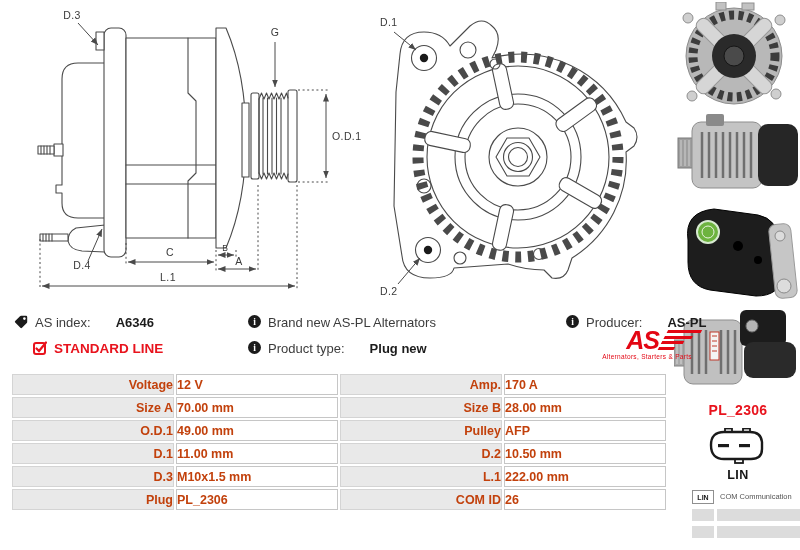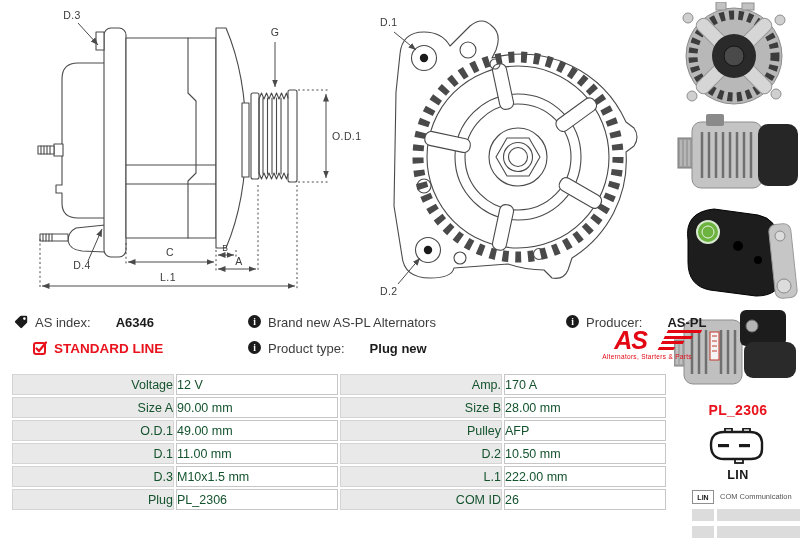--- a/index.html
+++ b/index.html
@@ -20,36 +20,36 @@
   .inforow{position:absolute;display:flex;gap:7px;
            font-size:13px;color:#3c3c3c;white-space:nowrap;}
   .inforow b{color:#1c1c1c;margin-left:18px;}
   .red-line{color:#e8131d;font-weight:bold;font-size:13.5px;}
   .info-icon{width:13px;height:13px;border-radius:50%;background:#1b1b1b;color:#fff;
              font-size:9.5px;font-weight:bold;font-family:"Liberation Serif",serif;
              display:inline-flex;align-items:center;justify-content:center;flex:0 0 auto;}
 
   
   .as-logo{position:absolute;left:597px;top:329px;width:100px;}
-  .as-top{display:flex;align-items:flex-end;justify-content:flex-end;gap:16px;text-align:center;}
+  .as-top{display:flex;align-items:flex-end;justify-content:flex-end;gap:4px;text-align:center;}
   .as-text{font-size:25px;line-height:22px;font-weight:800;font-style:italic;
            color:#e30613;letter-spacing:-1px;}
   .as-stripes{display:flex;flex-direction:column;gap:2.5px;align-items:flex-start;
               transform:skewX(-28deg);margin-bottom:2px;}
   .as-stripes i{display:block;height:3px;background:#e30613;}
   .as-stripes i:nth-child(1){width:34px;}
   .as-stripes i:nth-child(2){width:28px;}
   .as-stripes i:nth-child(3){width:22px;}
   .as-stripes i:nth-child(4){width:16px;}
   .as-tagline{font-size:6.5px;color:#e30613;text-align:center;margin-top:2px;
               letter-spacing:.3px;white-space:nowrap;}
 
   
   table.spec{position:absolute;left:10px;top:372px;border-collapse:separate;
-             border-spacing:2px;font-size:12.5px;color:#14532d;}
+             border-spacing:2px;font-size:12.5px;color:#c2410c;font-weight:bold;}
   table.spec td{height:19px;width:160px;padding:0;}
   td.lbl{background:#e9e9e9;border:1px solid #d4d4d4;text-align:right;padding-right:8px;}
   td.val{background:#ffffff;border:1px solid #c6c6c6;text-align:left;padding-right:10px;}
 
   
   .plug-code{position:absolute;left:686px;top:402px;width:104px;text-align:center;
              color:#e8131d;font-weight:bold;font-size:14px;letter-spacing:.3px;}
   .lin-label{position:absolute;left:686px;top:468px;width:104px;text-align:center;
              color:#161616;font-weight:bold;font-size:12.5px;letter-spacing:.5px;}
   .com-table{position:absolute;left:692px;top:490px;}
@@ -259,21 +259,21 @@
 <table class="spec">
   <tbody>
   <tr>
     <td class="lbl">Voltage</td>
     <td class="val">12 V</td>
     <td class="lbl">Amp.</td>
     <td class="val">170 A</td>
   </tr>
   <tr>
     <td class="lbl">Size A</td>
-    <td class="val">90.00 mm</td>
+    <td class="val">70.00 mm</td>
     <td class="lbl">Size B</td>
     <td class="val">28.00 mm</td>
   </tr>
   <tr>
     <td class="lbl">O.D.1</td>
     <td class="val">49.00 mm</td>
     <td class="lbl">Pulley</td>
     <td class="val">AFP</td>
   </tr>
   <tr>

